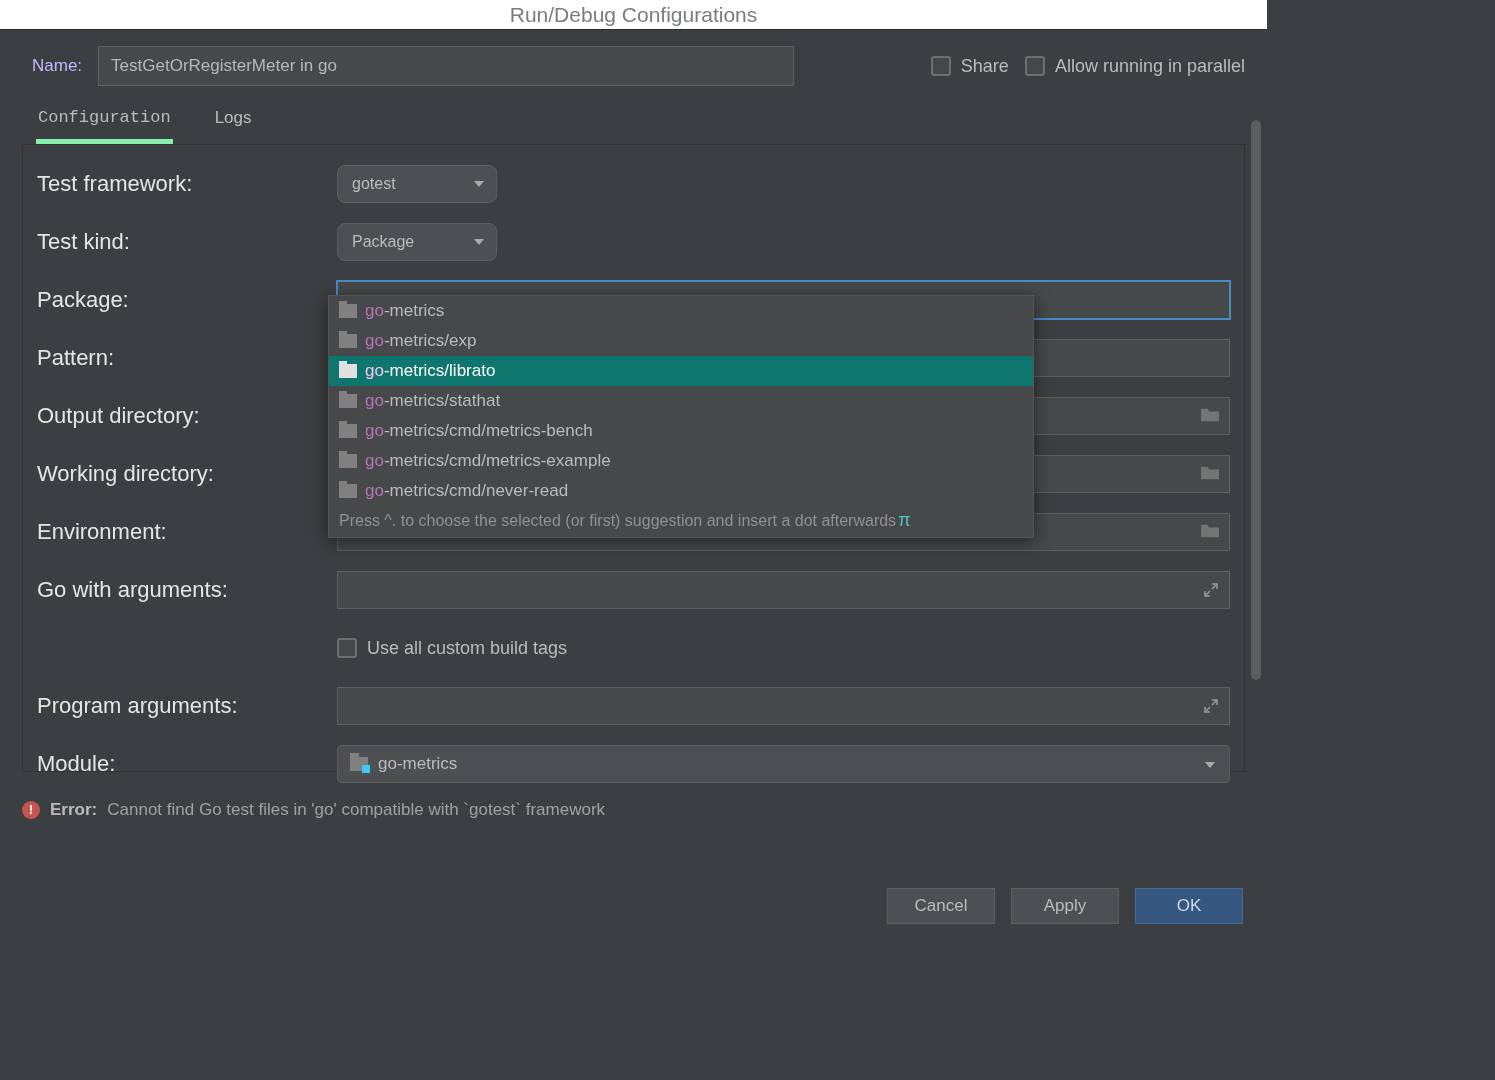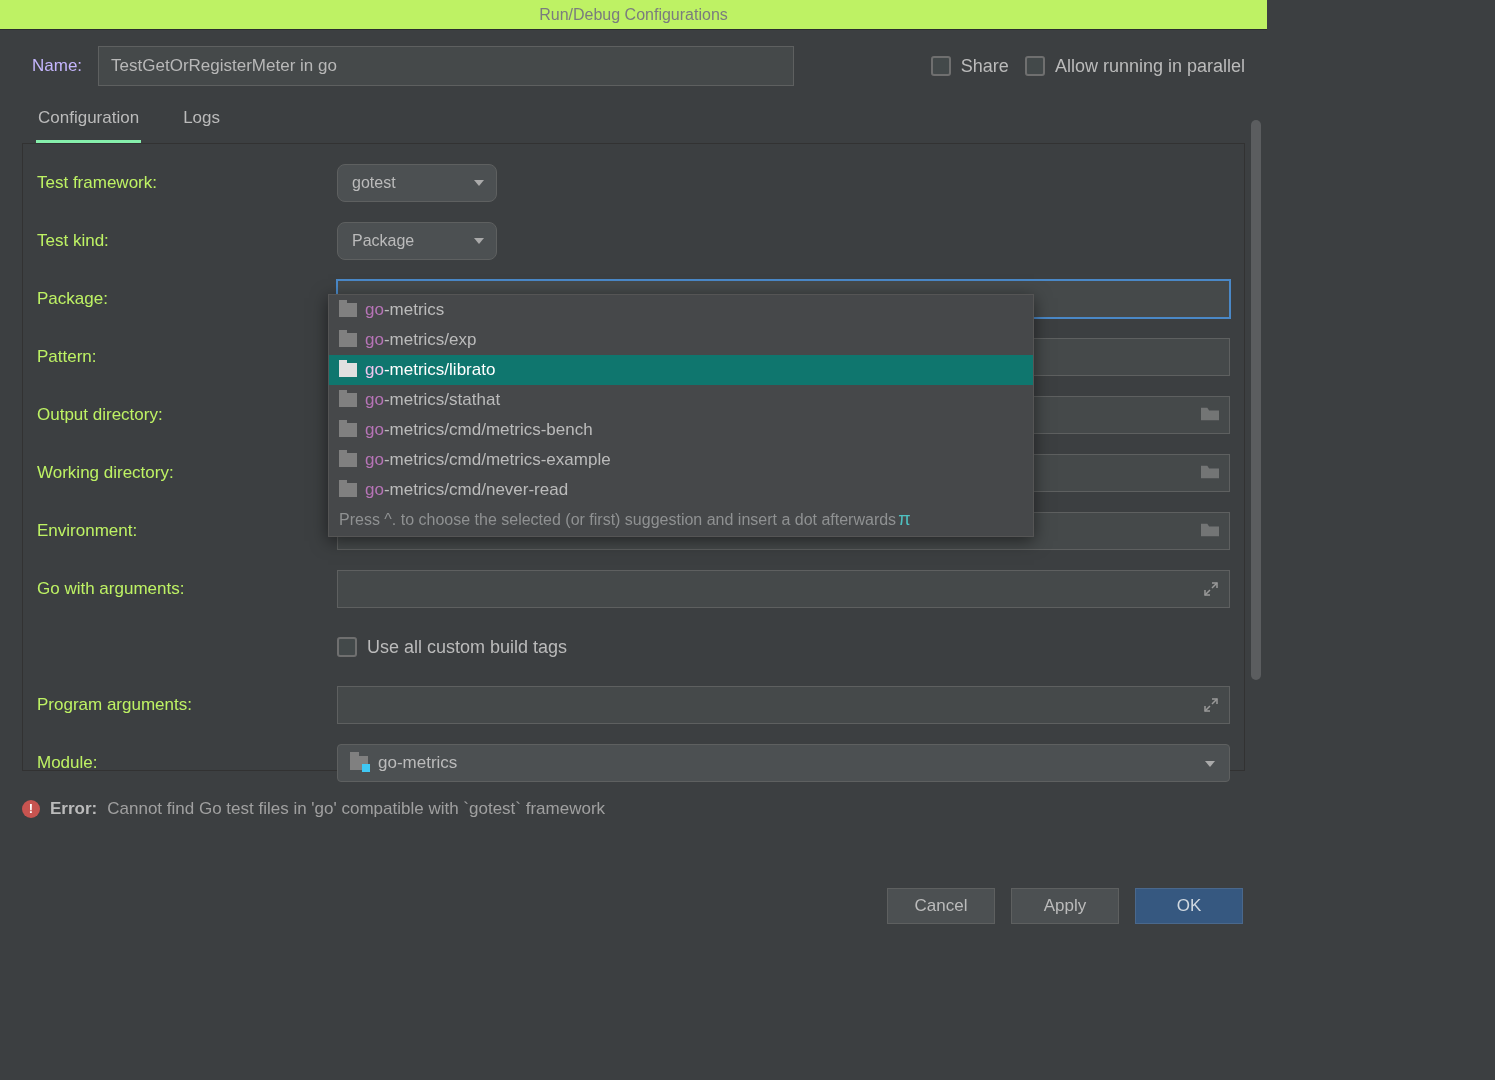--- a/index.html
+++ b/index.html
@@ -15,23 +15,23 @@
   .canvas {
     width: 1267px;
     height: 938px;
     position: relative;
   }
   .titlebar {
     height: 30px;
     line-height: 30px;
     text-align: center;
     color: #7a7c7e;
-    font-size: 16px;
+    font-size: 21px;
     border-bottom: 1px solid #2b2d2e;
-    background: #bef264;
+    background: #ffffff;
   }
   .top-row {
     display: flex;
     align-items: center;
     padding: 16px 22px 8px 32px;
     gap: 16px;
   }
   .label { color: #c4b5fd; font-size: 17px; }
   .name-input {
     flex: 0 0 696px;
@@ -62,39 +62,40 @@
     gap: 40px;
     padding: 6px 0 0 36px;
   }
   .tab {
     padding: 8px 2px 12px 2px;
     font-size: 17px;
     color: #bbbbbb;
     cursor: pointer;
   }
   .tab.active {
-    border-bottom: 3px solid #86efac;
+    border-bottom: 5px solid #86efac;
+    font-family: Liberation Mono, monospace;
   }
   .panel {
     margin: 0 22px 0 22px;
     border: 1px solid #323232;
     padding: 18px 14px 18px 14px;
     position: relative;
     height: 628px;
   }
   .form-row {
     display: flex;
     align-items: center;
     height: 42px;
     margin-bottom: 16px;
   }
   .form-row .row-label {
     flex: 0 0 300px;
-    font-size: 17px;
-    color: #bef264;
+    font-size: 22px;
+    color: #e5e5e5;
   }
   .form-row .row-field {
     flex: 1;
     height: 38px;
   }
   .select {
     background: #4c5052;
     border: 1px solid #5e6060;
     color: #bbbbbb;
     height: 38px;

